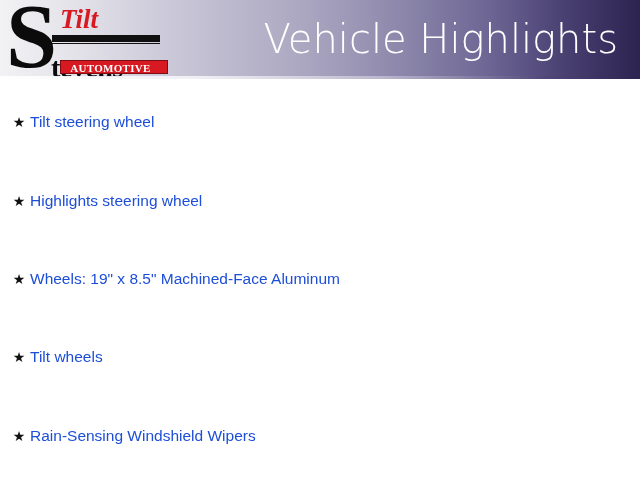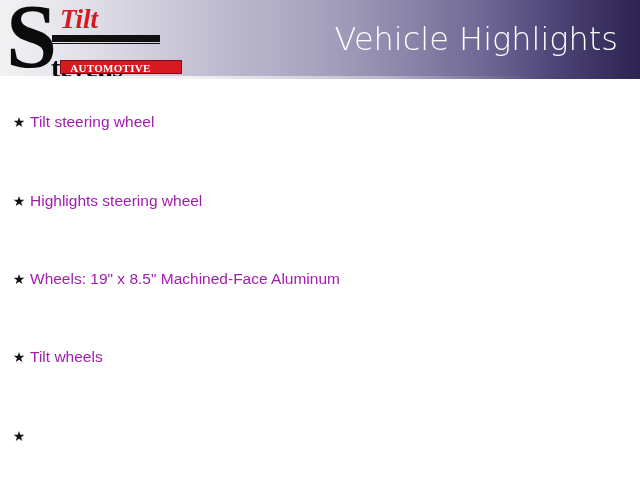--- a/index.html
+++ b/index.html
@@ -103,21 +103,21 @@
     font-weight: bold;
     font-size: 28px;
     color: #0b0b0b;
     line-height: 1;
     letter-spacing: -0.5px;
   }
   .logo-auto-bar {
     position: absolute;
     left: 56px;
     top: 58px;
-    width: 122px;
+    width: 108px;
     height: 14px;
     background: #d71921;
     border: 1px solid #7d0d12;
     box-sizing: border-box;
   }
   .logo-auto-text {
     position: absolute;
     left: 0;
     top: 0;
     width: 99px;
@@ -131,21 +131,21 @@
     letter-spacing: 0.3px;
   }
 
   
   .header-title {
     position: absolute;
     right: 22px;
     top: 13px;
     font-family: "DejaVu Sans", sans-serif;
     font-weight: 300;
-    font-size: 32px;
+    font-size: 40px;
     color: #ffffff;
     line-height: 52px;
     white-space: nowrap;
     letter-spacing: 0px;
   }
 
   
   .highlights {
     position: absolute;
     left: 0;
@@ -167,21 +167,21 @@
     margin-left: 8px;
     text-align: center;
     font-family: "DejaVu Sans", sans-serif;
     font-size: 14px;
     color: #111111;
     line-height: 26px;
   }
   .highlight-label {
     font-family: "Liberation Sans", sans-serif;
     font-size: 15.5px;
-    color: #a21caf;
+    color: #1d4ed8;
     line-height: 26px;
     white-space: nowrap;
   }
 </style>
 </head>
 <body>
 
 <div class="header">
 
   <div class="logo">
@@ -216,15 +216,16 @@
     <span class="highlight-label">Wheels: 19" x 8.5" Machined-Face Aluminum</span>
   </div>
 
   <div class="highlight-item" style="top:265px">
     <span class="star-icon">★</span>
     <span class="highlight-label">Tilt wheels</span>
   </div>
 
   <div class="highlight-item" style="top:344px">
     <span class="star-icon">★</span>
+    <span class="highlight-label">Rain-Sensing Windshield Wipers</span>
   </div>
 
 </div>
 
 </body></html>

